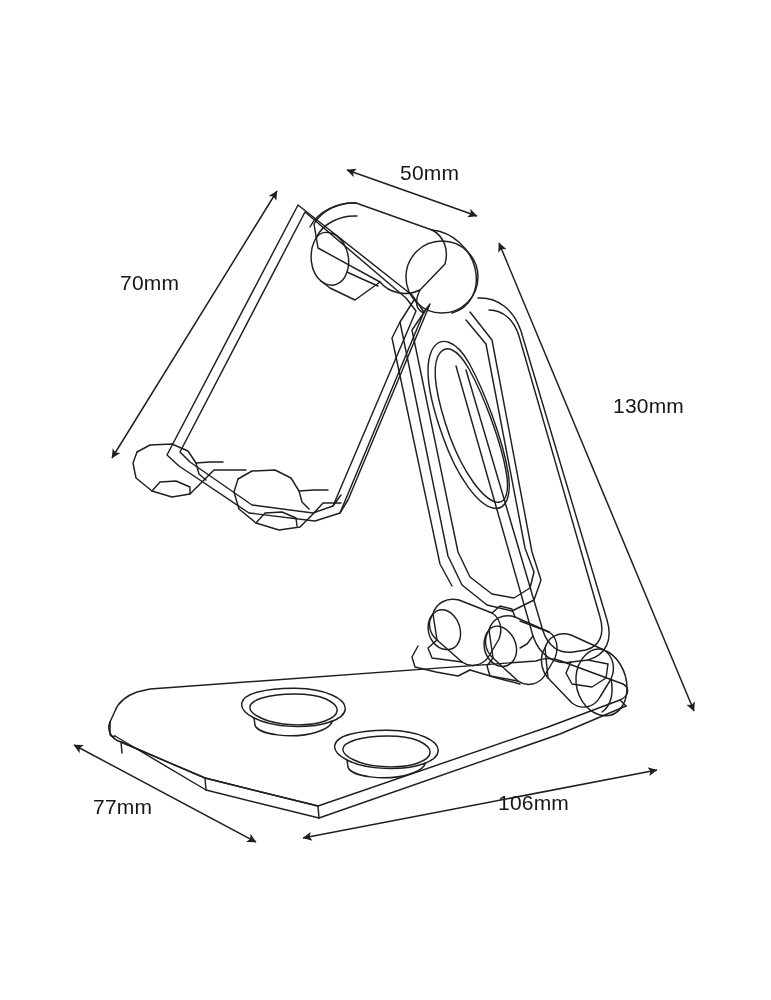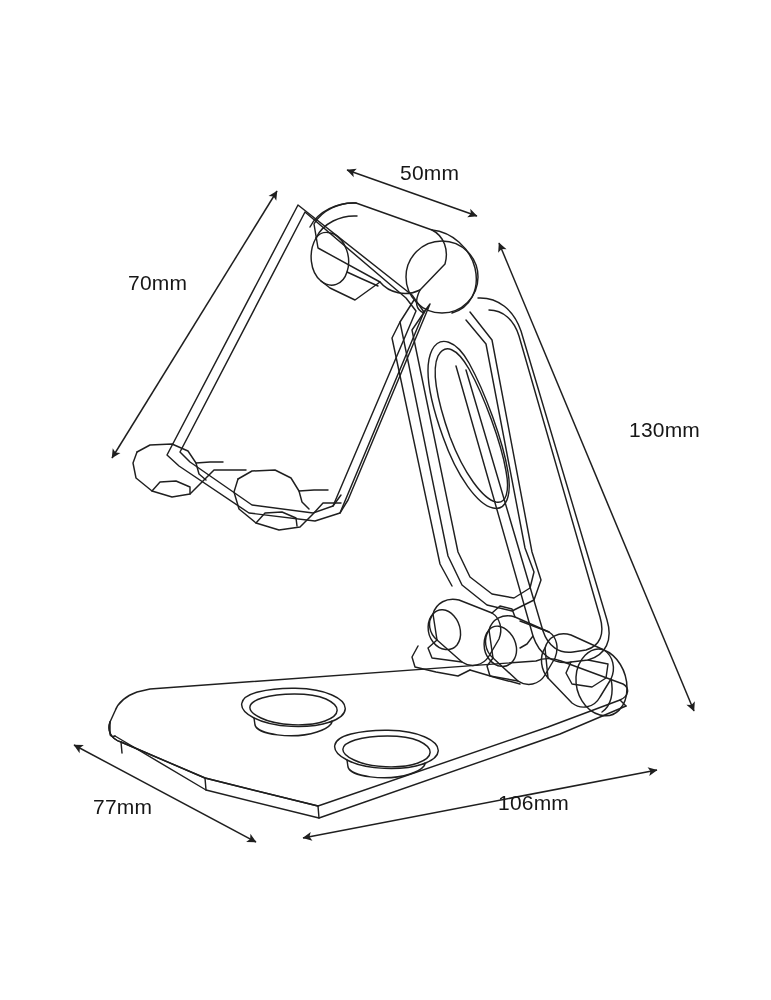--- a/index.html
+++ b/index.html
@@ -33,22 +33,22 @@
     position: absolute;
     font-family: "Liberation Sans", sans-serif;
     font-size: 21px;
     font-weight: 400;
     color: #161616;
     white-space: nowrap;
     letter-spacing: 0.2px;
     line-height: 1;
   }
   #label-50mm  { left: 400px; top: 162px; }
-  #label-70mm  { left: 128px; top: 272px; text-align: center; }
-  #label-130mm { left: 613px; top: 419px; margin-left: 16px; }
+  #label-70mm  { left: 120px; top: 272px; text-align: center; }
+  #label-130mm { left: 613px; top: 395px; }
   #label-77mm  { left: 93px;  top: 796px; text-align: center; }
   #label-106mm { left: 498px; top: 792px; }
 </style>
 </head>
 <body>
 
 <div id="canvas">
 
   <svg id="drawing" viewBox="0 0 771 1000" xmlns="http://www.w3.org/2000/svg">
 

